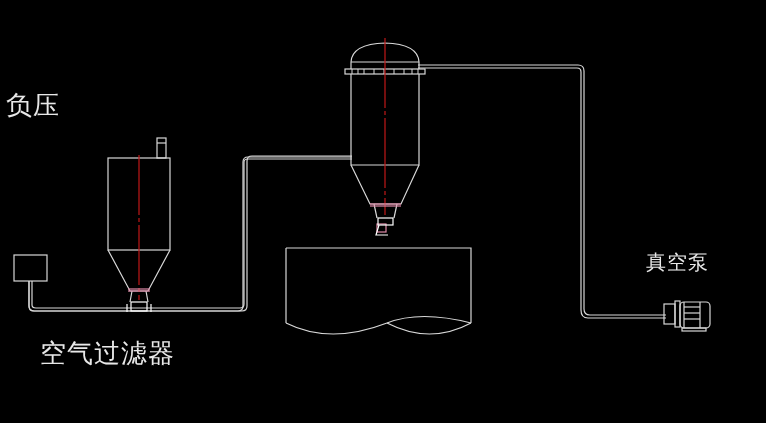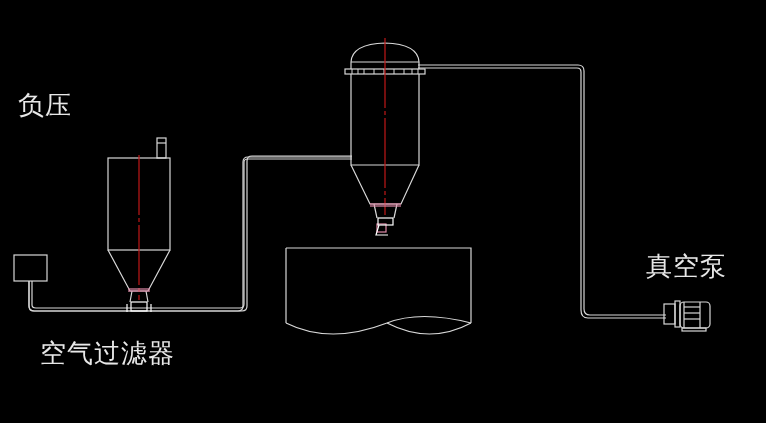--- a/index.html
+++ b/index.html
@@ -1,21 +1,21 @@
 <!DOCTYPE html>
 <html><head>
   <meta charset="utf-8">
   <style>
     html, body { margin: 0; padding: 0; background: #000; }
     body { width: 766px; height: 423px; overflow: hidden; position: relative; font-family: "DejaVu Sans", sans-serif; }
     #canvas { position: absolute; left: 0; top: 0; }
     .label { position: absolute; color: #e8e8e8; font-family: "DejaVu Serif", serif; font-weight: 300; letter-spacing: 1px; white-space: nowrap; }
-    #lbl-neg { left: 6px; top: 88px; font-size: 26px; margin-left: 12px; }
+    #lbl-neg { left: 6px; top: 88px; font-size: 26px; }
     #lbl-filter { left: 40px; top: 336px; font-size: 26px; }
-    #lbl-pump { left: 646px; top: 249px; font-size: 26px; }
+    #lbl-pump { left: 646px; top: 249px; font-size: 20px; }
   </style>
 </head>
 <body>
 
 <svg id="canvas" width="766" height="423" viewBox="0 0 766 423" xmlns="http://www.w3.org/2000/svg">
   <g fill="none" stroke="#d8d8d8" stroke-width="1.2">
 
     <rect x="14" y="255" width="33" height="26"></rect>
 
     <g>

